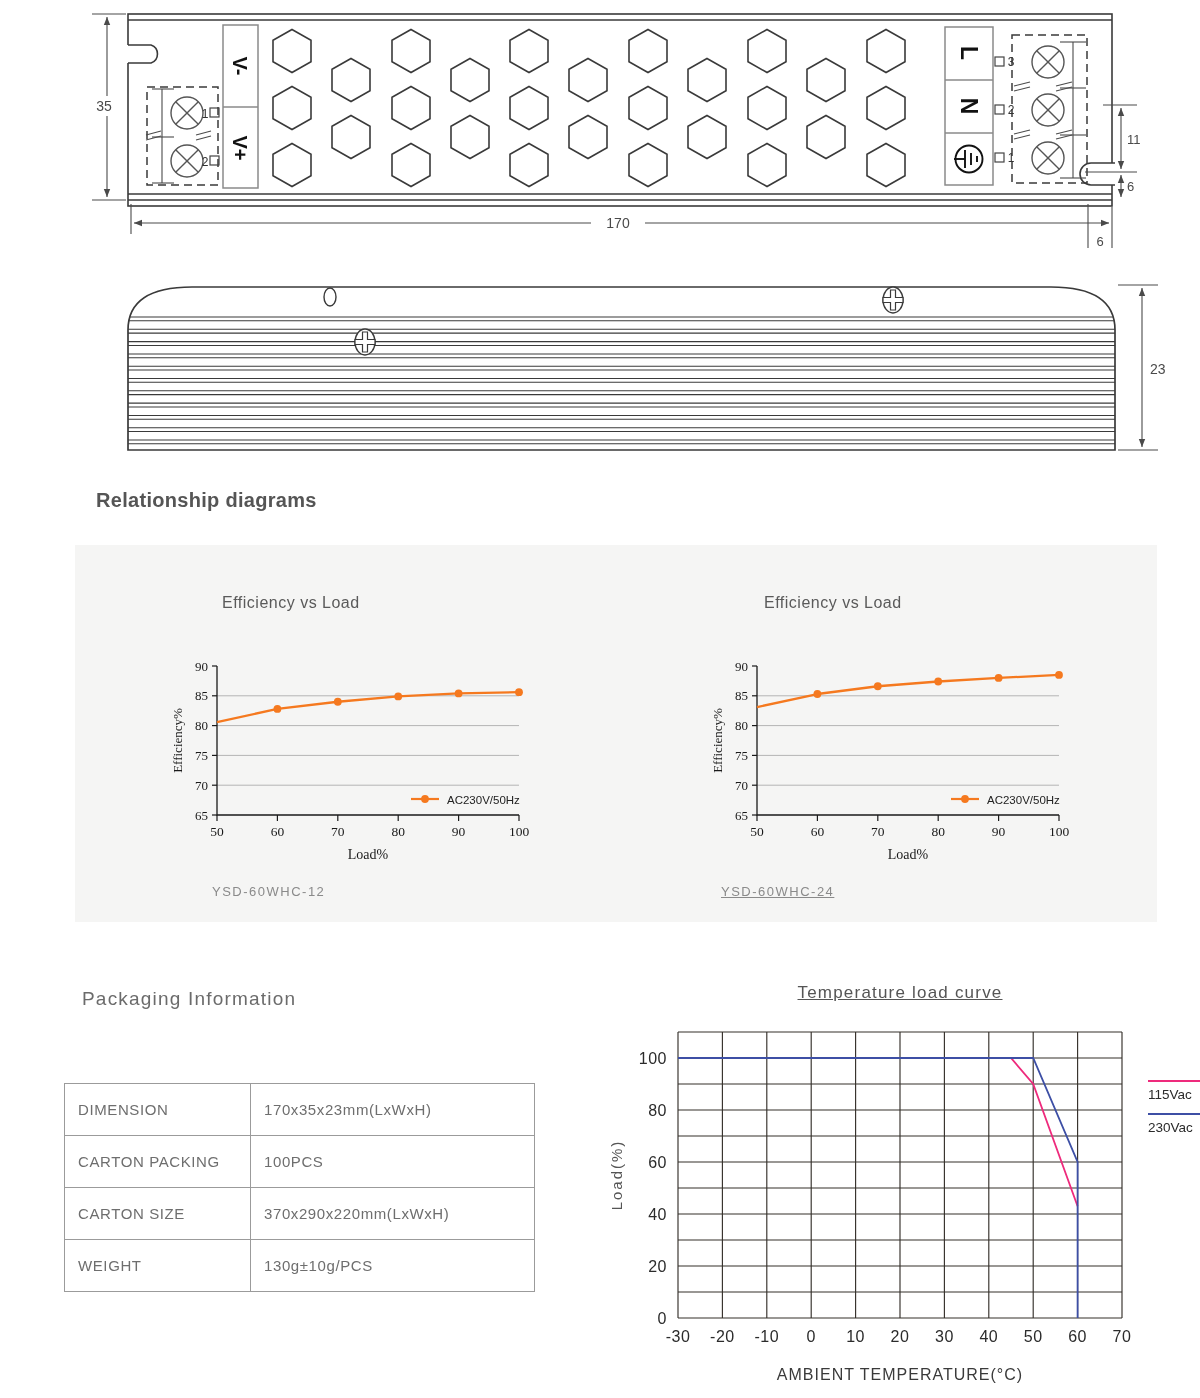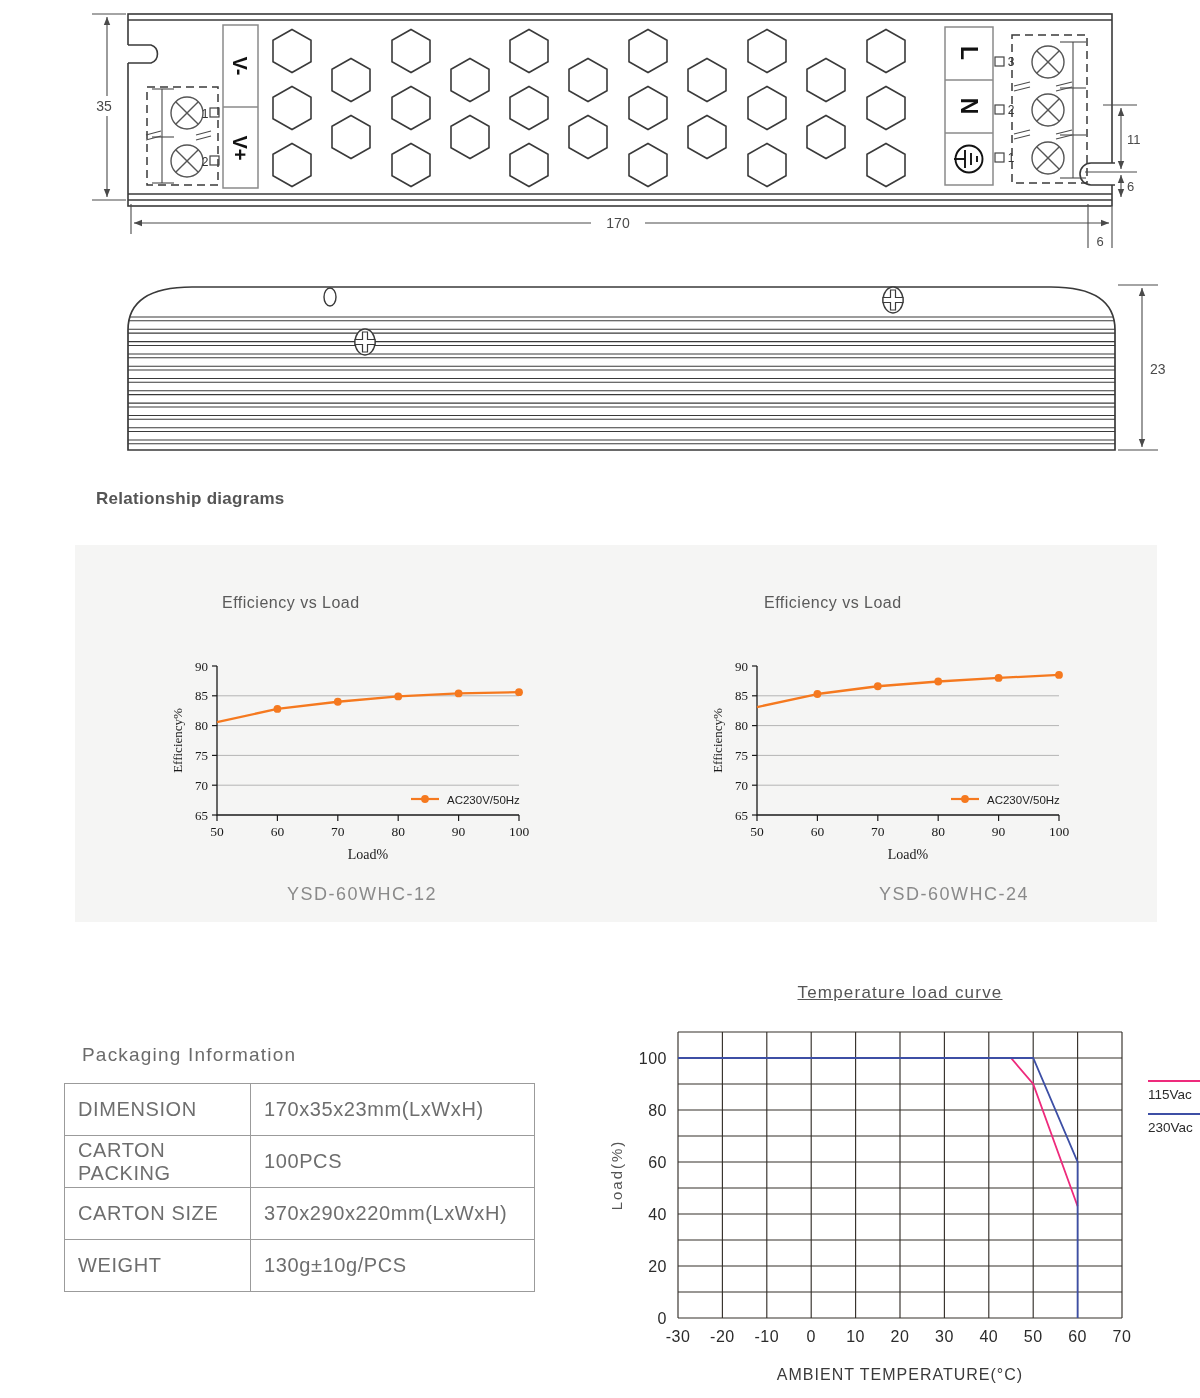--- a/index.html
+++ b/index.html
@@ -7,29 +7,29 @@
         font-family:"Liberation Sans",sans-serif;}
   svg{position:absolute;left:0;overflow:visible;}
   .abs{position:absolute;}
   
   .dim{font:13px "Liberation Sans",sans-serif;fill:#4a4a4a;}
   .dimbig{font:14px "Liberation Sans",sans-serif;fill:#4a4a4a;}
   .pin{font:12px "Liberation Sans",sans-serif;fill:#333;}
   .term{font:bold 20px "Liberation Sans",sans-serif;fill:#111;}
   .termbig{font:bold 23px "Liberation Sans",sans-serif;fill:#111;}
   
-  .h-rel{font-weight:bold;font-size:17px;color:#555;letter-spacing:.3px;}
+  .h-rel{font-weight:bold;font-size:20px;color:#555;letter-spacing:.3px;}
   .h-pack{font-size:19px;color:#6b6b6b;letter-spacing:1.2px;}
   .h-temp{font-size:17px;color:#555;letter-spacing:1.2px;text-align:center;}
   .chart-title{font-size:16px;color:#5a5a5a;letter-spacing:.5px;text-align:left;}
-  .chart-caption{font-size:18px;color:#8a8a8a;letter-spacing:1.5px;text-align:center;}
+  .chart-caption{font-size:13px;color:#8a8a8a;letter-spacing:1.5px;text-align:left;}
   .panel{background:#f5f5f4;}
   
   table.pack{border-collapse:collapse;width:471px;table-layout:fixed;}
-  table.pack td{border:1px solid #9b9b9b;height:51px;font-size:20px;color:#6e6e6e;
+  table.pack td{border:1px solid #9b9b9b;height:51px;font-size:15px;color:#6e6e6e;
                 letter-spacing:.6px;padding:0 0 0 13px;vertical-align:middle;}
   table.pack td.lab{width:172px;}
 </style>
 </head>
 <body>
 
 <div id="page">
 
   <svg id="top-view" width="1200" height="262" viewBox="0 0 1200 262" style="top:0">
     <defs>
@@ -325,23 +325,23 @@
       <circle cx="177.8" cy="46.26400000000004" r="3.9" fill="#f5791f"></circle>
       <circle cx="238.2" cy="41.49599999999997" r="3.9" fill="#f5791f"></circle>
       <circle cx="298.6" cy="37.92" r="3.9" fill="#f5791f"></circle>
       <circle cx="359" cy="34.94" r="3.9" fill="#f5791f"></circle>
       <line x1="251" y1="159" x2="279" y2="159" stroke="#f5791f" stroke-width="2.2"></line>
       <circle cx="265" cy="159" r="3.9" fill="#f5791f"></circle>
       <text x="287" y="163.5" style="font:11.5px &quot;Liberation Sans&quot;,sans-serif;fill:#222">AC230V/50Hz</text>
     </svg>
 
   <div class="abs chart-caption" style="left:212px;top:884px;width:300px;">YSD-60WHC-12</div>
-  <div class="abs chart-caption" style="left:804px;top:884px;width:300px;">YSD-60WHC-24</div>
-
-  <div class="abs h-pack" style="left:82px;top:1044px;">Packaging Information</div>
+  <div class="abs chart-caption" style="left:721px;top:884px;width:300px;text-decoration:underline;">YSD-60WHC-24</div>
+
+  <div class="abs h-pack" style="left:82px;top:988px;">Packaging Information</div>
 
   <table class="pack abs" style="left:64px;top:1083px;">
     <tbody>
       <tr>
         <td class="lab">DIMENSION</td>
         <td>170x35x23mm(LxWxH)</td>
       </tr>
       <tr>
         <td class="lab">CARTON PACKING</td>
         <td>100PCS</td>

